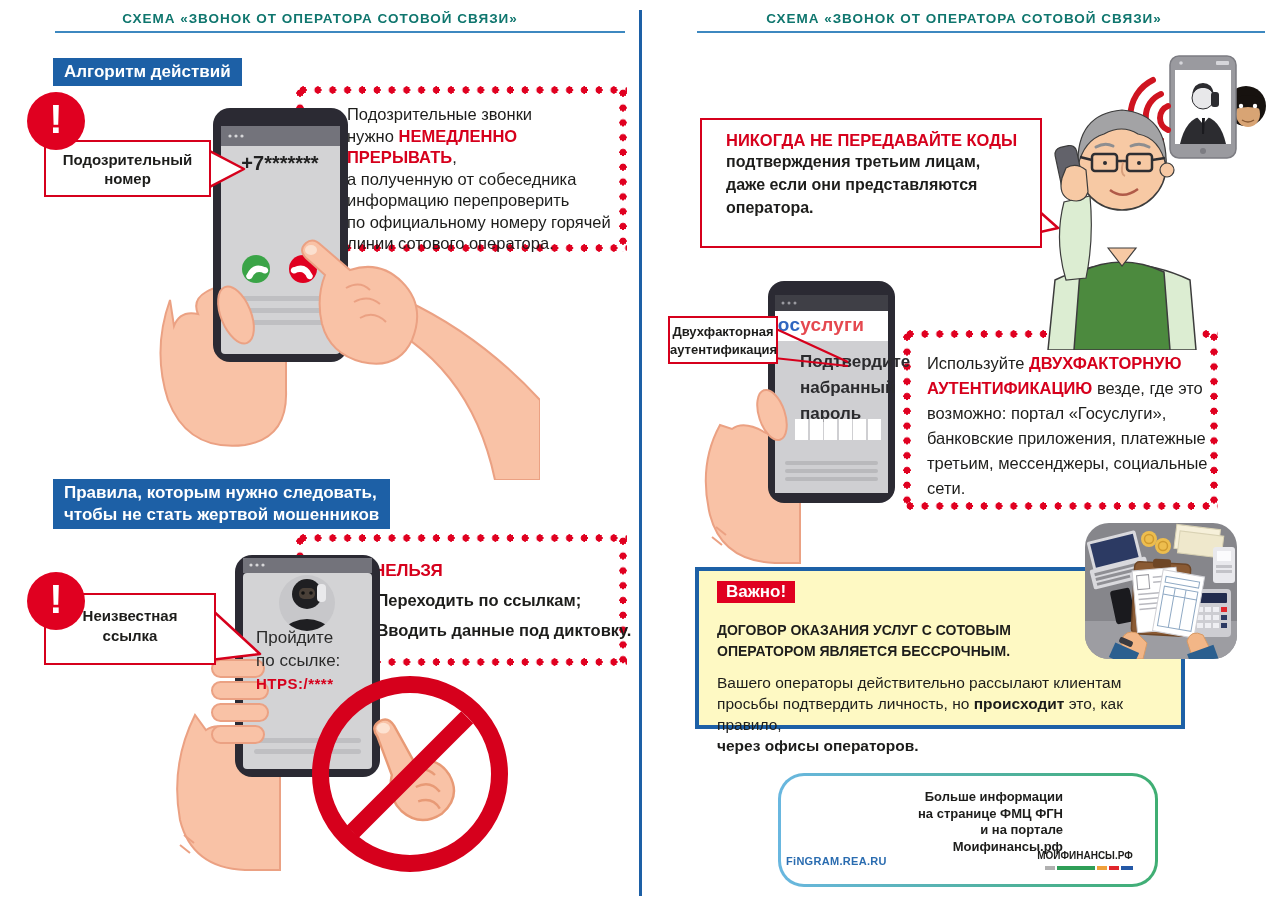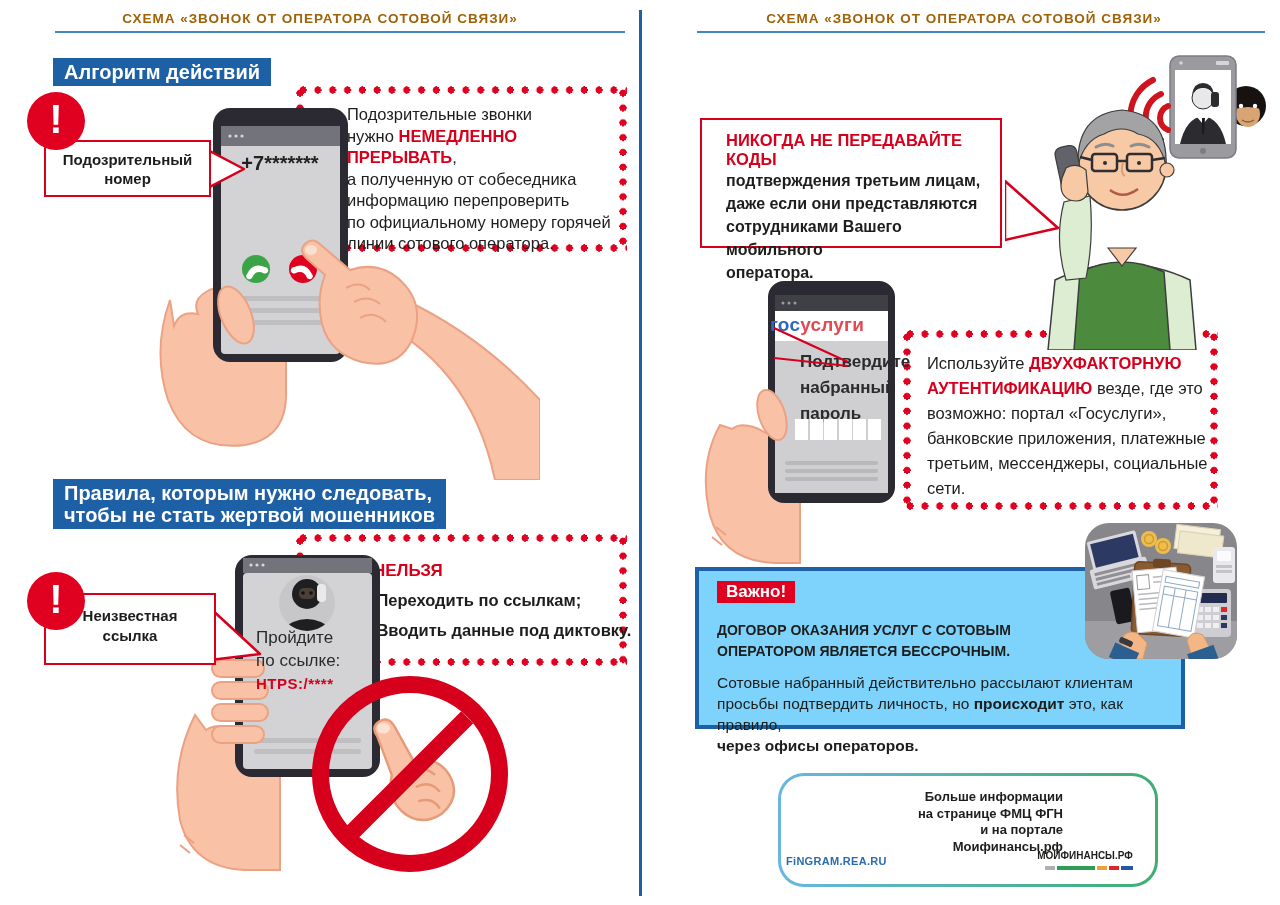--- a/index.html
+++ b/index.html
@@ -1,43 +1,43 @@
 <!DOCTYPE html>
 <html><head>
 <meta charset="utf-8">
 <style>
 *{margin:0;padding:0;box-sizing:border-box}
 body{font-family:"Liberation Sans","DejaVu Sans",sans-serif;background:#fff;color:#1d1d1b}
 .canvas{position:relative;width:1280px;height:905px;background:#fff;overflow:hidden}
 .abs{position:absolute}
-.hdr{position:absolute;top:11px;font-size:13.5px;font-weight:700;color:#a16207;letter-spacing:1px;text-align:center;white-space:nowrap}
+.hdr{position:absolute;top:11px;font-size:13.5px;font-weight:700;color:#0f766e;letter-spacing:1px;text-align:center;white-space:nowrap}
 .hdr-line{position:absolute;height:2px;background:#3d88c0}
 .divider{position:absolute;left:639px;top:10px;width:3px;height:886px;background:#1d60a6}
-.badge{position:absolute;background:#1d60a6;color:#fff;font-weight:700;font-size:20px;line-height:22px;padding:3px 11px;z-index:6}
+.badge{position:absolute;background:#1d60a6;color:#fff;font-weight:700;font-size:17px;line-height:22px;padding:3px 11px;z-index:6}
 .dotbox{position:absolute;z-index:1;background-image:
  radial-gradient(circle 3.6px at 7px 4px,#e00020 98%,transparent 100%),
  radial-gradient(circle 3.6px at 7px 4px,#e00020 98%,transparent 100%),
  radial-gradient(circle 3.6px at 4px 7px,#e00020 98%,transparent 100%),
  radial-gradient(circle 3.6px at 4px 7px,#e00020 98%,transparent 100%);
  background-repeat:repeat-x,repeat-x,repeat-y,repeat-y;
  background-size:14.8px 8px,14.8px 8px,8px 14.8px,8px 14.8px;
  background-position:left top,left bottom,left top,right top}
 .bubble{position:absolute;background:#fff;border:2.5px solid #d6001c;z-index:5;text-align:center;font-weight:700;font-size:15px;color:#1d1d1b}
 .arrow{position:absolute;z-index:4}
 .excl{position:absolute;width:58px;height:58px;border-radius:50%;background:#e00020;color:#fff;font-size:40px;font-weight:700;text-align:center;line-height:54px;z-index:6}
 .scene{position:absolute;z-index:2}
 .overlay{position:absolute;z-index:3}
 .tip{position:absolute;z-index:2;font-size:16.5px;line-height:21.5px;color:#1d1d1b}
 .tip .b{font-weight:400}
 .tip .r{font-weight:700;color:#d6001c}
 .nelzya-title{position:absolute;z-index:2;font-size:17px;font-weight:700;color:#d6001c}
 .nelzya-item{position:absolute;z-index:2;font-size:16.5px;font-weight:700}
 .prohibit{position:absolute;left:312px;top:676px;width:196px;height:196px;border:17px solid #d6001c;border-radius:50%;z-index:6}
 .prohibit .slash{position:absolute;left:0;top:72.5px;width:162px;height:17px;background:#d6001c;transform:rotate(-45deg)}
-.impbox{position:absolute;left:695px;top:567px;width:490px;height:162px;border:4px solid #1d60a6;background:#7dd3fc;padding:10px 16px 0 18px;z-index:2}
+.impbox{position:absolute;left:695px;top:567px;width:490px;height:162px;border:4px solid #1d60a6;background:#fef9c3;padding:10px 16px 0 18px;z-index:2}
 .impbadge{display:inline-block;background:#e00020;color:#fff;font-weight:700;font-size:17px;padding:1px 9px}
 .imptitle{font-size:14px;font-weight:700;line-height:21px;margin-top:17px}
 .impbody{font-size:15.5px;line-height:21px;margin-top:10px}
 .impbody .b{font-weight:700}
 .footer-panel{position:absolute;left:778px;top:773px;width:380px;height:114px;border:3px solid transparent;border-radius:26px;z-index:2;
  background:linear-gradient(#fff,#fff) padding-box,linear-gradient(90deg,#69b7e0,#3fae72) border-box}
 .qr{position:absolute;background-image:repeating-conic-gradient(var(--qc) 0% 25%,#fff 0% 50%);background-size:10px 10px}
 .finder{position:absolute;width:16px;height:16px;border:3.5px solid var(--qc);background:#fff;display:flex;align-items:center;justify-content:center}
 .finder::after{content:"";width:6px;height:6px;background:var(--qc)}
 .qrlogo{position:absolute;width:24px;height:24px;border-radius:50%;background:conic-gradient(#e0262c,#f0a03a,#2e9e57,#2458a6,#e0262c);display:flex;align-items:center;justify-content:center}
@@ -165,25 +165,24 @@
 
   <div class="prohibit">
     <svg style="position:absolute;left:22px;top:22px" width="120" height="120" viewBox="0 0 100 100">
       <path d="M22,18 Q16,10 24,5 Q31,1 36,9 L52,38 Q72,34 82,50 Q92,68 76,82 Q58,94 42,80 Q30,68 34,50 Z" fill="#f9c2a6" stroke="#e89a76" stroke-width="2"></path>
       <ellipse cx="27" cy="11" rx="5.5" ry="4.5" fill="#fde2d1"></ellipse>
       <path d="M50,48 q12,-6 20,2 M54,60 q12,-6 20,4 M56,72 q12,-4 18,6" stroke="#e89a76" stroke-width="2" fill="none"></path>
     </svg>
     <div class="slash"></div>
   </div>
 
-  <div class="bubble" style="left:700px;top:118px;width:302px;height:130px;text-align:left;padding:11px 8px 0 24px">
+  <div class="bubble" style="left:700px;top:118px;width:342px;height:130px;text-align:left;padding:11px 8px 0 24px">
     <div style="font-size:16.5px;color:#d6001c">НИКОГДА НЕ ПЕРЕДАВАЙТЕ КОДЫ</div>
     <div style="font-size:16px;line-height:23px">подтверждения третьим лицам,</div>
     <div style="font-size:16px;line-height:23px">даже если они представляются</div>
-    <div style="font-size:16px;line-height:23px">сотрудниками Вашего мобильного</div>
     <div style="font-size:16px;line-height:23px">оператора.</div>
   </div>
   <svg class="arrow" style="left:1005px;top:178px" width="56" height="66">
     <polygon points="0,3 53,50 0,62" fill="#fff" stroke="#d6001c" stroke-width="2.5" stroke-linejoin="round"></polygon>
   </svg>
 
   <svg class="scene" style="left:1010px;top:50px" width="270" height="300" viewBox="0 0 270 300">
     <g>
       <circle cx="236" cy="56" r="20" fill="#17120f"></circle>
       <ellipse cx="238" cy="64" rx="12" ry="13" fill="#d8a474"></ellipse>
@@ -261,20 +260,24 @@
   </div>
   <div class="pwrow" style="left:795px;top:419px">
     <div></div>
       <div></div>
       <div></div>
       <div></div>
       <div></div>
       <div></div>
   </div>
 
+  <div class="bubble" style="left:668px;top:316px;width:110px;height:48px;padding-top:5px;font-size:13px;line-height:18px;font-weight:600">
+    <div>Двухфакторная</div>
+    <div>аутентификация</div>
+  </div>
   <svg class="arrow" style="left:774px;top:320px" width="80" height="50">
     <path d="M0,8 L74,42 M0,38 L74,46" stroke="#d6001c" stroke-width="2.2" fill="none"></path>
   </svg>
 
   <div class="dotbox" style="left:903px;top:330px;width:315px;height:180px"></div>
   <div class="tip" style="left:927px;top:351px;width:285px;line-height:25px">
     <div><span class="b">Используйте </span><span class="r">ДВУХФАКТОРНУЮ</span></div>
     <div><span class="r">АУТЕНТИФИКАЦИЮ</span><span class="b"> везде, где это</span></div>
     <div><span class="b">возможно: портал «Госуслуги»,</span></div>
     <div><span class="b">банковские приложения, платежные</span></div>
@@ -282,21 +285,21 @@
     <div><span class="b">сети.</span></div>
   </div>
 
   <div class="impbox">
     <span class="impbadge">Важно!</span>
     <div class="imptitle">
       <div>ДОГОВОР ОКАЗАНИЯ УСЛУГ С СОТОВЫМ</div>
       <div>ОПЕРАТОРОМ ЯВЛЯЕТСЯ БЕССРОЧНЫМ.</div>
     </div>
     <div class="impbody">
-      <div>Сотовые набранный действительно рассылают клиентам</div>
+      <div>Вашего операторы действительно рассылают клиентам</div>
       <div><span>просьбы подтвердить личность, но </span><span class="b">происходит</span><span> это, как правило,</span></div>
       <div class="b">через офисы операторов.</div>
     </div>
   </div>
 
   <svg class="scene" style="left:1085px;top:523px;z-index:3" width="152" height="136" viewBox="0 0 152 136">
     <defs>
         <clipPath id="dsk">
           <rect width="152" height="136" rx="24"></rect>
         </clipPath>

